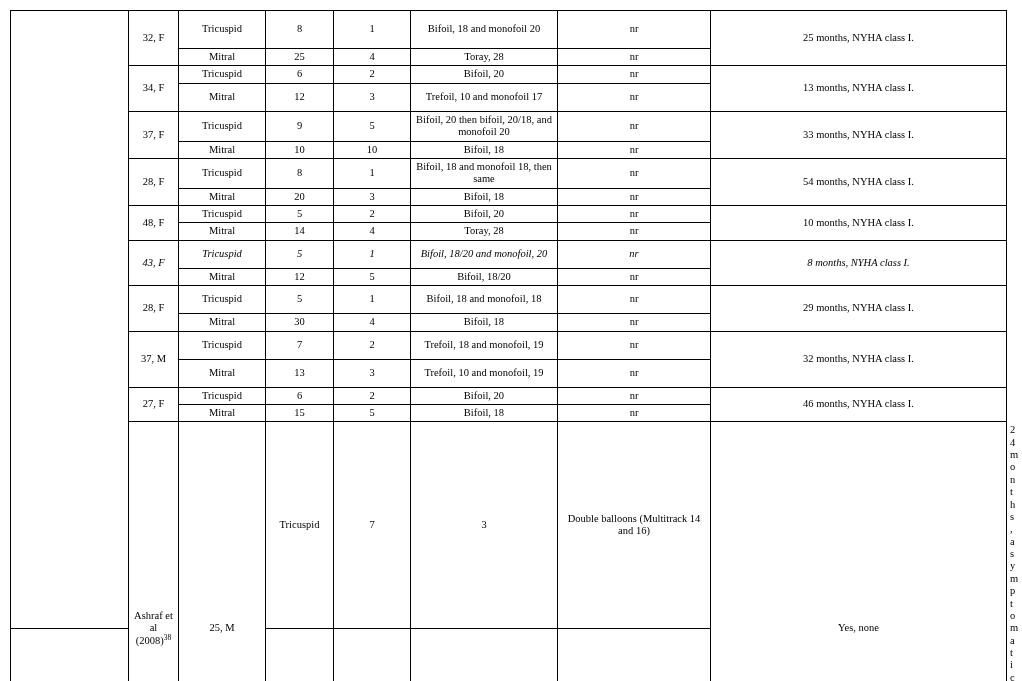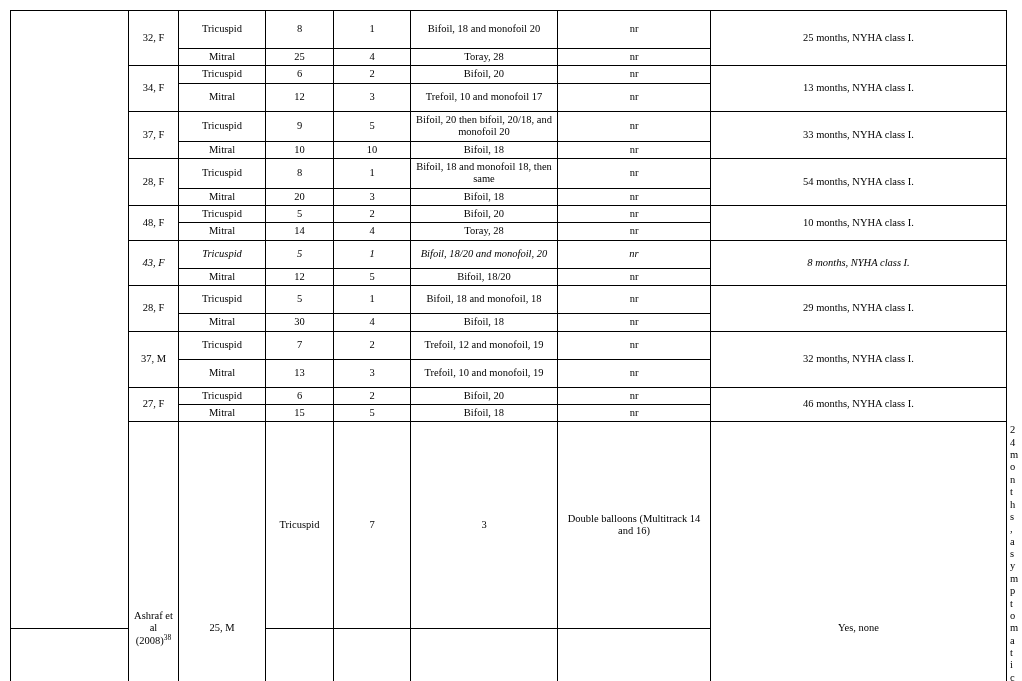--- a/index.html
+++ b/index.html
@@ -174,21 +174,21 @@
           <td>30</td>
           <td>4</td>
           <td>Bifoil, 18</td>
           <td>nr</td>
         </tr>
         <tr style="height: 28px;">
           <td rowspan="2">37, M</td>
           <td>Tricuspid</td>
           <td>7</td>
           <td>2</td>
-          <td>Trefoil, 12 and monofoil, 19</td>
+          <td>Trefoil, 18 and monofoil, 19</td>
           <td>nr</td>
           <td rowspan="2">32 months, NYHA class I.</td>
         </tr>
         <tr style="height: 28px;">
           <td>Mitral</td>
           <td>13</td>
           <td>3</td>
           <td>Trefoil, 10 and monofoil, 19</td>
           <td>nr</td>
         </tr>

